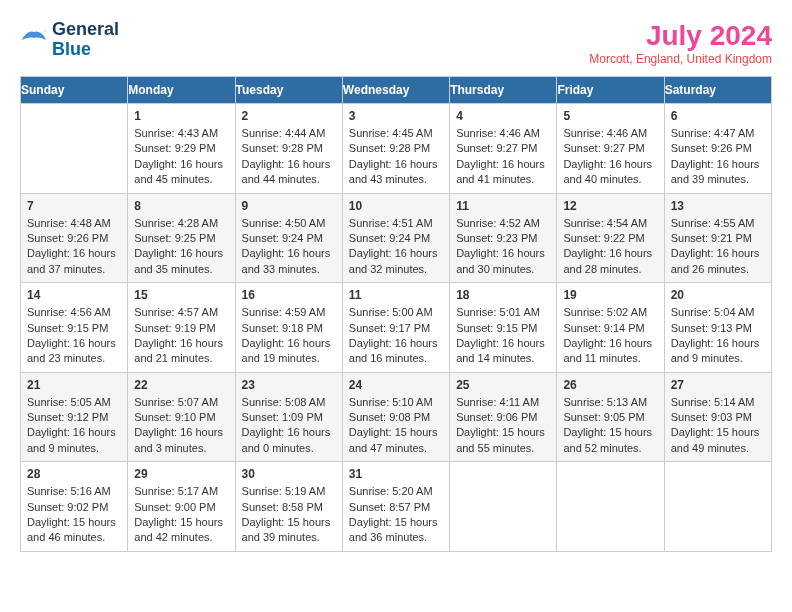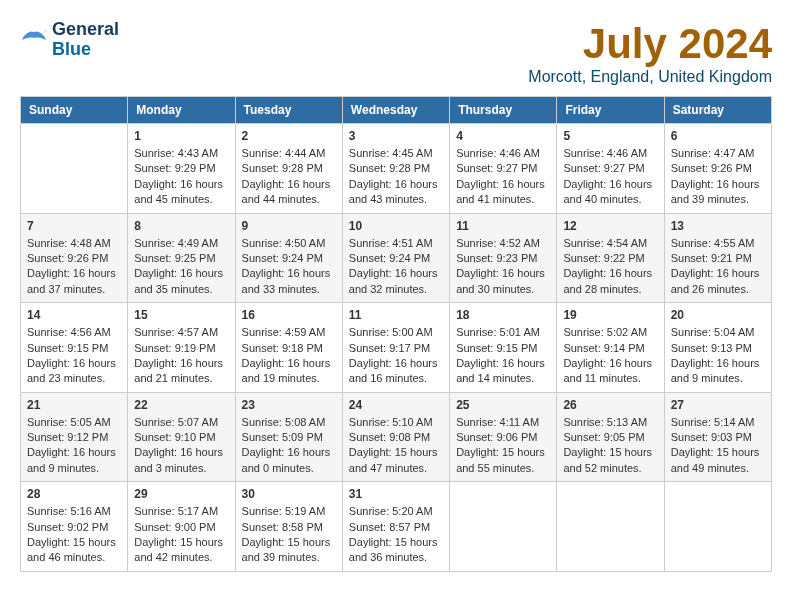--- a/index.html
+++ b/index.html
@@ -31,38 +31,38 @@
       color: #0369a1;
     }
     .logo-bird {
       width: 28px;
       height: 24px;
     }
     .title-block {
       text-align: right;
     }
     .month-title {
-      font-size: 42px;
+      font-size: 28px;
       font-weight: bold;
-      color: #a16207;
+      color: #ec4899;
     }
     .location {
-      font-size: 16px;
-      color: #0c4a6e;
+      font-size: 12px;
+      color: #ef4444;
     }
     .calendar {
       width: 100%;
       border-collapse: collapse;
       font-size: 11px;
     }
     .calendar th {
       background-color: #2e6da4;
       color: #fff;
       text-align: left;
-      padding: 6px 8px;
+      padding: 6px 0;
       font-size: 12px;
       font-weight: bold;
       border: 1px solid #ccc;
     }
     .calendar td {
       border: 1px solid #ccc;
       vertical-align: top;
       padding: 5px 6px;
       width: 107px;
       min-height: 80px;
@@ -183,21 +183,21 @@
           <span class="day-number">7</span>
           <div class="cell-content">
             <div>Sunrise: 4:48 AM</div>
             <div>Sunset: 9:26 PM</div>
             <div>Daylight: 16 hours and 37 minutes.</div>
           </div>
         </td>
           <td>
           <span class="day-number">8</span>
           <div class="cell-content">
-            <div>Sunrise: 4:49 AM</div>
+            <div>Sunrise: 4:28 AM</div>
             <div>Sunset: 9:25 PM</div>
             <div>Daylight: 16 hours and 35 minutes.</div>
           </div>
         </td>
           <td>
           <span class="day-number">9</span>
           <div class="cell-content">
             <div>Sunrise: 4:50 AM</div>
             <div>Sunset: 9:24 PM</div>
             <div>Daylight: 16 hours and 33 minutes.</div>
@@ -308,21 +308,21 @@
           <div class="cell-content">
             <div>Sunrise: 5:07 AM</div>
             <div>Sunset: 9:10 PM</div>
             <div>Daylight: 16 hours and 3 minutes.</div>
           </div>
         </td>
           <td>
           <span class="day-number">23</span>
           <div class="cell-content">
             <div>Sunrise: 5:08 AM</div>
-            <div>Sunset: 5:09 PM</div>
+            <div>Sunset: 1:09 PM</div>
             <div>Daylight: 16 hours and 0 minutes.</div>
           </div>
         </td>
           <td>
           <span class="day-number">24</span>
           <div class="cell-content">
             <div>Sunrise: 5:10 AM</div>
             <div>Sunset: 9:08 PM</div>
             <div>Daylight: 15 hours and 47 minutes.</div>
           </div>

